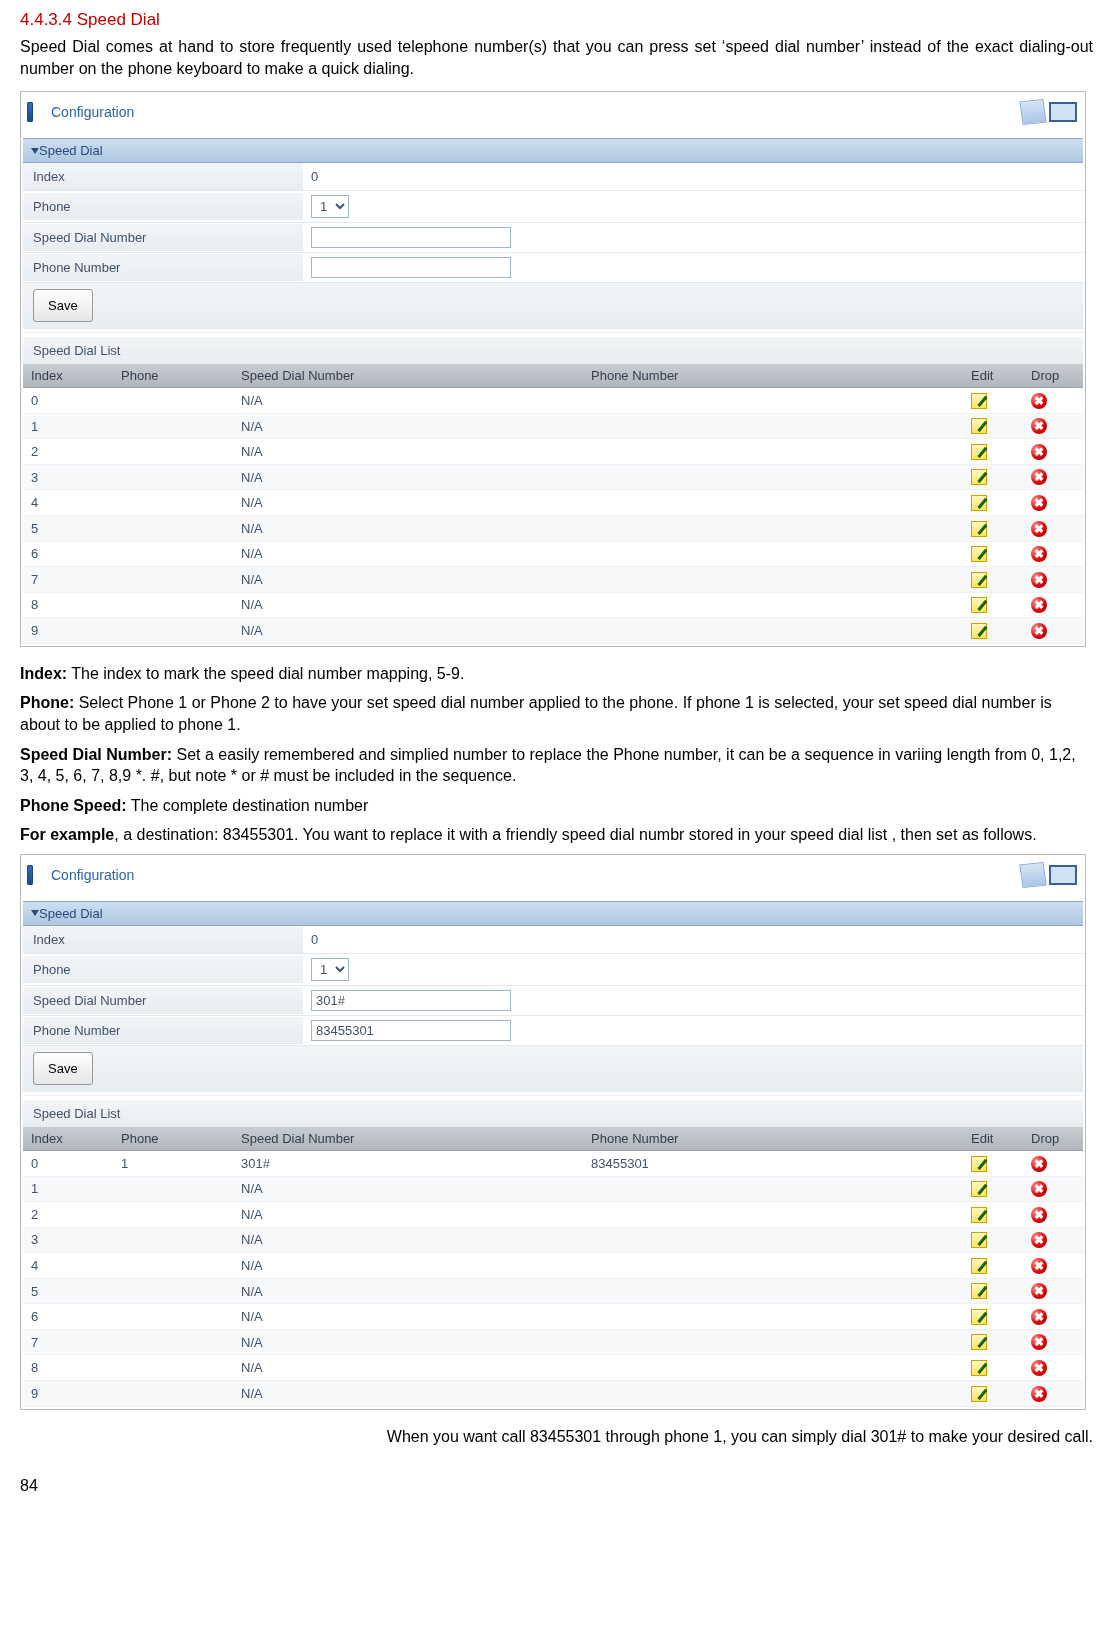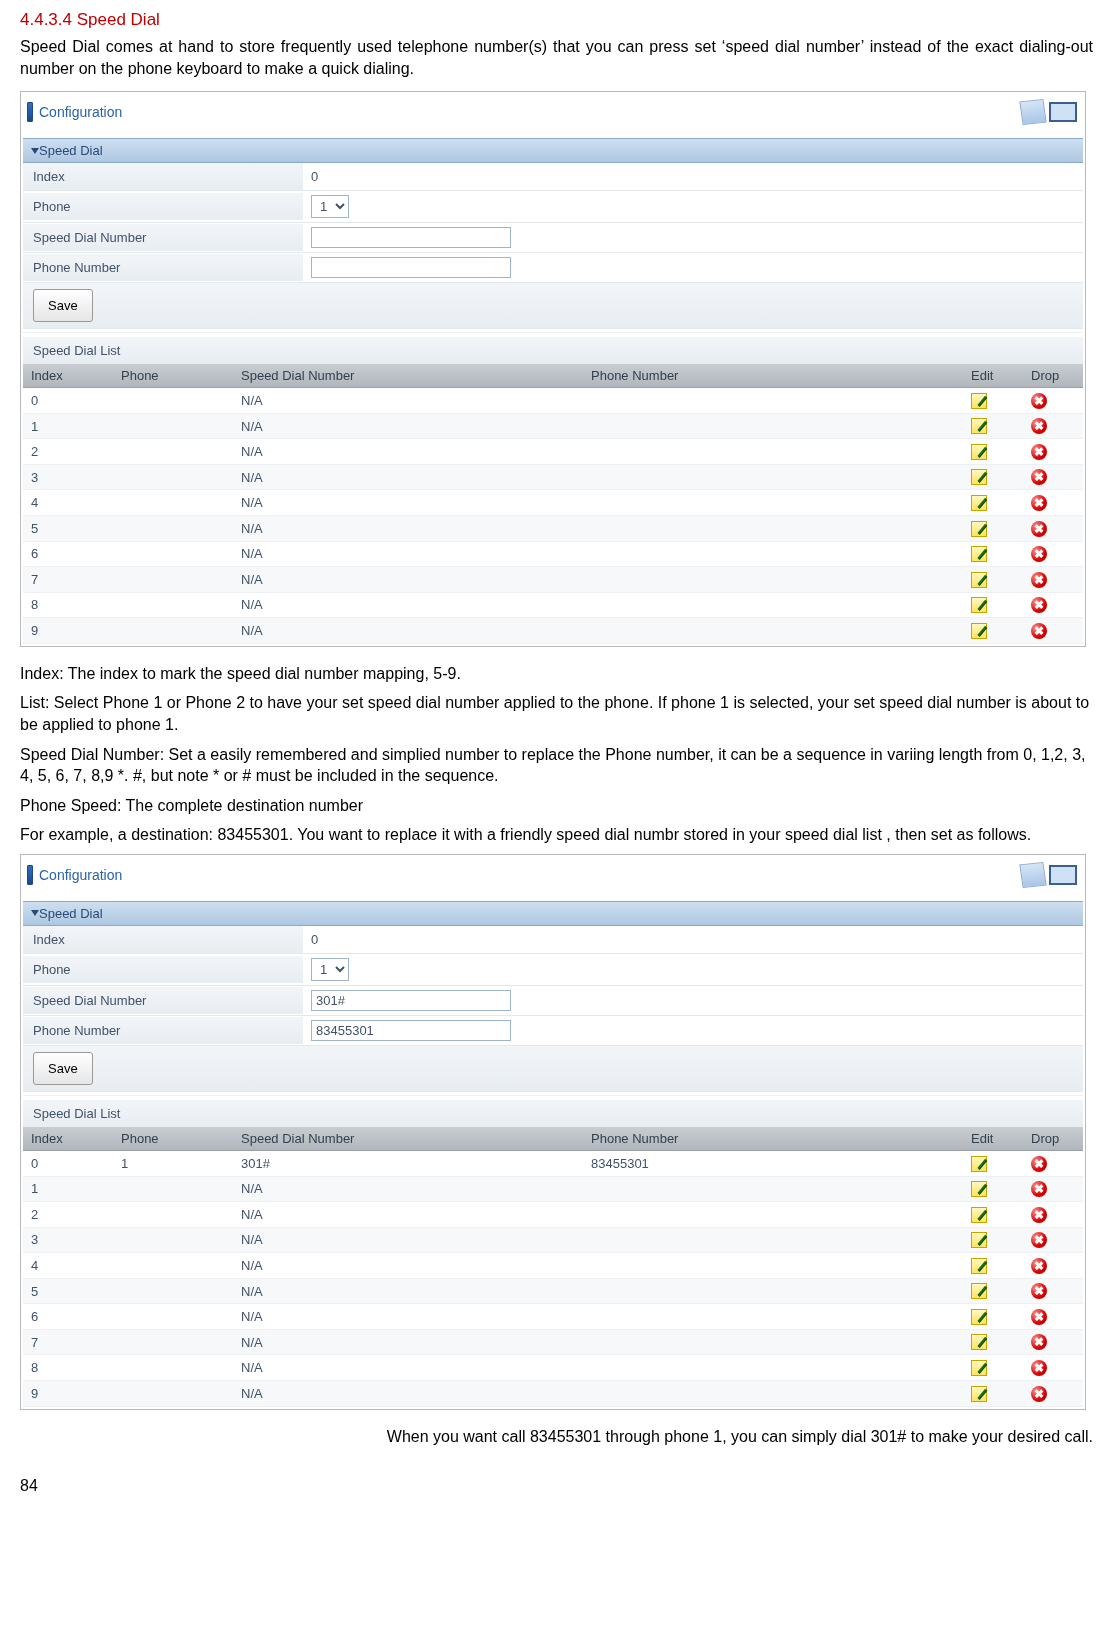--- a/index.html
+++ b/index.html
@@ -24,21 +24,21 @@
       font-size: 16px;
       line-height: 1.35;
       margin-bottom: 12px;
       text-align: justify;
     }
     p.def {
       font-size: 16px;
       line-height: 1.35;
       margin: 8px 0;
     }
-    .def b { font-weight: normal; }
+    .def b { font-weight: bold; }
 
     
     .panel-outer {
       border: 1px solid #bababa;
       padding: 2px;
       background: #fff;
       margin: 4px 0 16px;
       font-size: 13px;
       color: #425269;
       width: 1066px;
@@ -46,21 +46,21 @@
     .panel-header {
       display: flex;
       align-items: center;
       justify-content: space-between;
       background: #fff;
       padding: 4px 6px 12px 4px;
     }
     .panel-header .tab {
       display: inline-flex;
       align-items: center;
-      gap: 6px;
+      gap: 18px;
       color: #2a64a8;
       font-size: 14px;
     }
     .panel-header .tab .bar {
       width: 6px;
       height: 20px;
       background: linear-gradient(#2f6ec2, #1a4a88);
       border: 1px solid #1a4a88;
       border-radius: 1px;
     }
@@ -349,21 +349,21 @@
           <td><span class="drop-icon">✖</span></td>
         </tr>
       </tbody>
   </table>
 </div>
 
 <p class="def">
   <b>Index:</b><span> The index to mark the speed dial number mapping, 5-9.</span>
 </p>
 <p class="def">
-  <b>List:</b><span> Select Phone 1 or Phone 2 to have your set speed dial number applied to the phone. If phone 1 is selected, your set speed dial number is about to be applied to phone 1.</span>
+  <b>Phone:</b><span> Select Phone 1 or Phone 2 to have your set speed dial number applied to the phone. If phone 1 is selected, your set speed dial number is about to be applied to phone 1.</span>
 </p>
 <p class="def">
   <b>Speed Dial Number:</b><span> Set a easily remembered and simplied number to replace the Phone number, it can be a sequence  in variing length from 0, 1,2, 3, 4, 5, 6, 7, 8,9 *. #, but note * or # must be included in the sequence.</span>
 </p>
 <p class="def">
   <b>Phone Speed:</b><span> The complete destination number</span>
 </p>
 
 <p class="def" style="margin-top:8px">
   <b>For example</b><span>, a destination: 83455301. You want to replace it with a friendly speed dial numbr stored in your speed dial list , then set as follows.</span>

